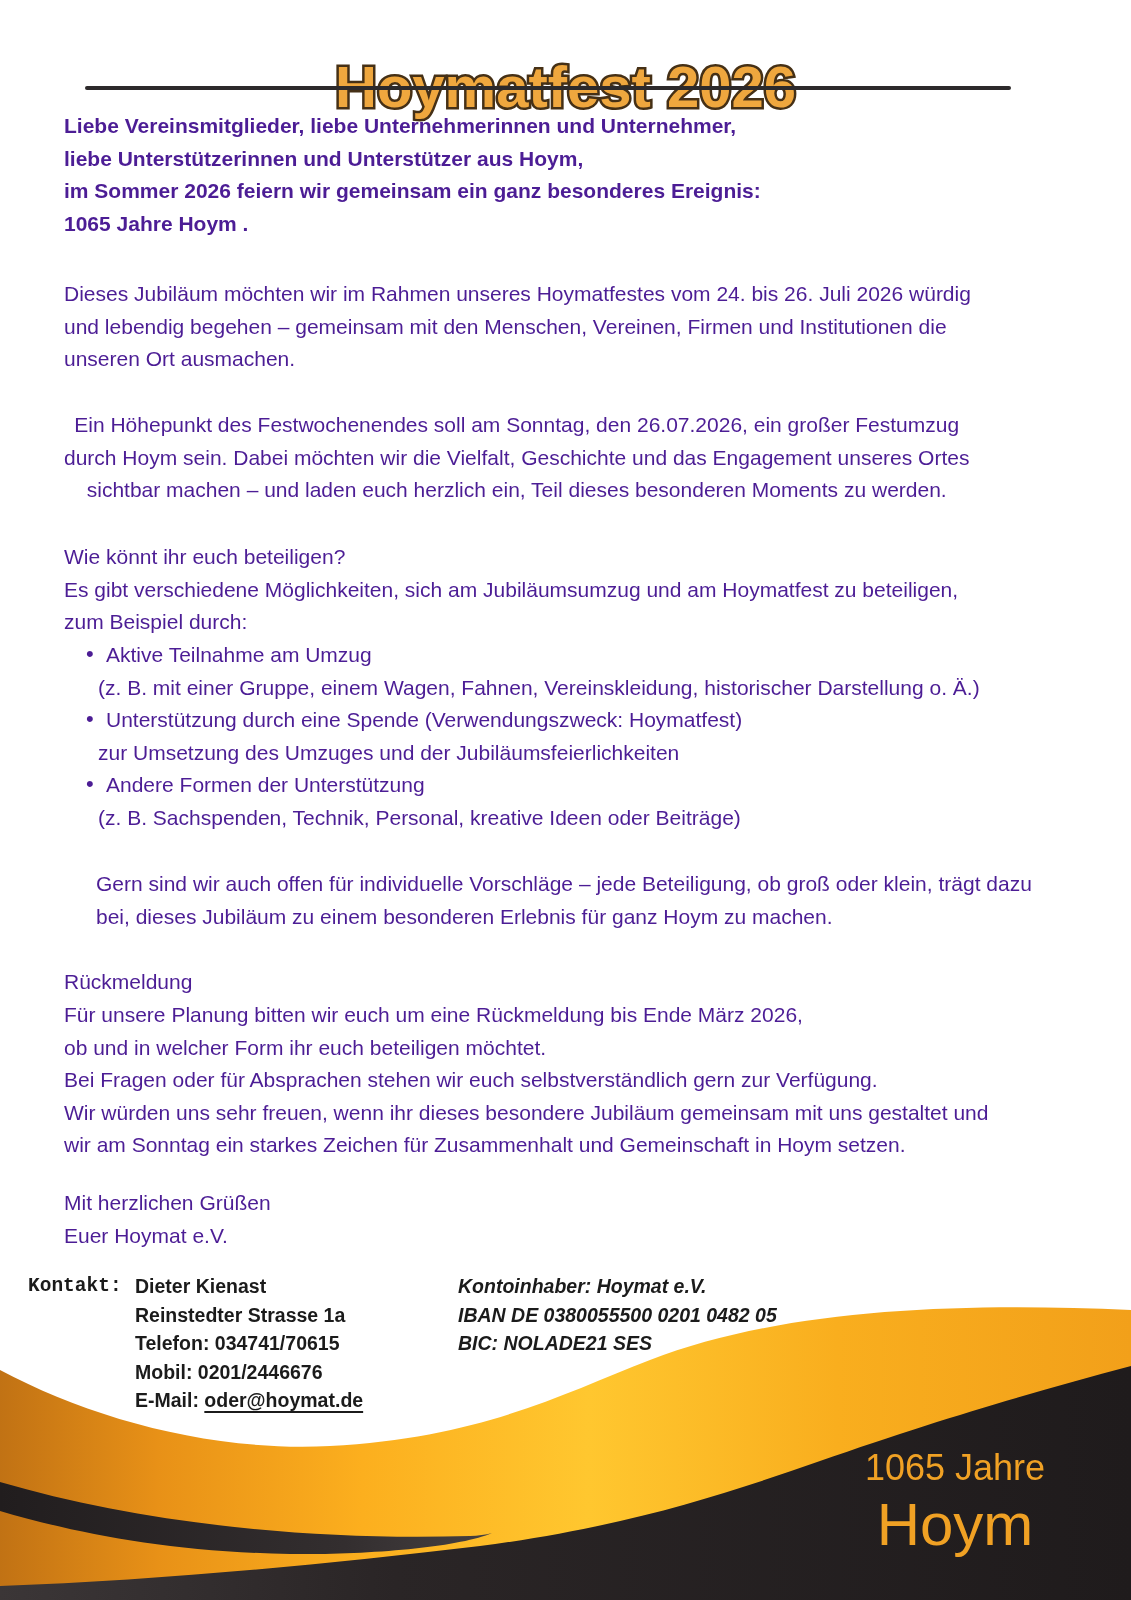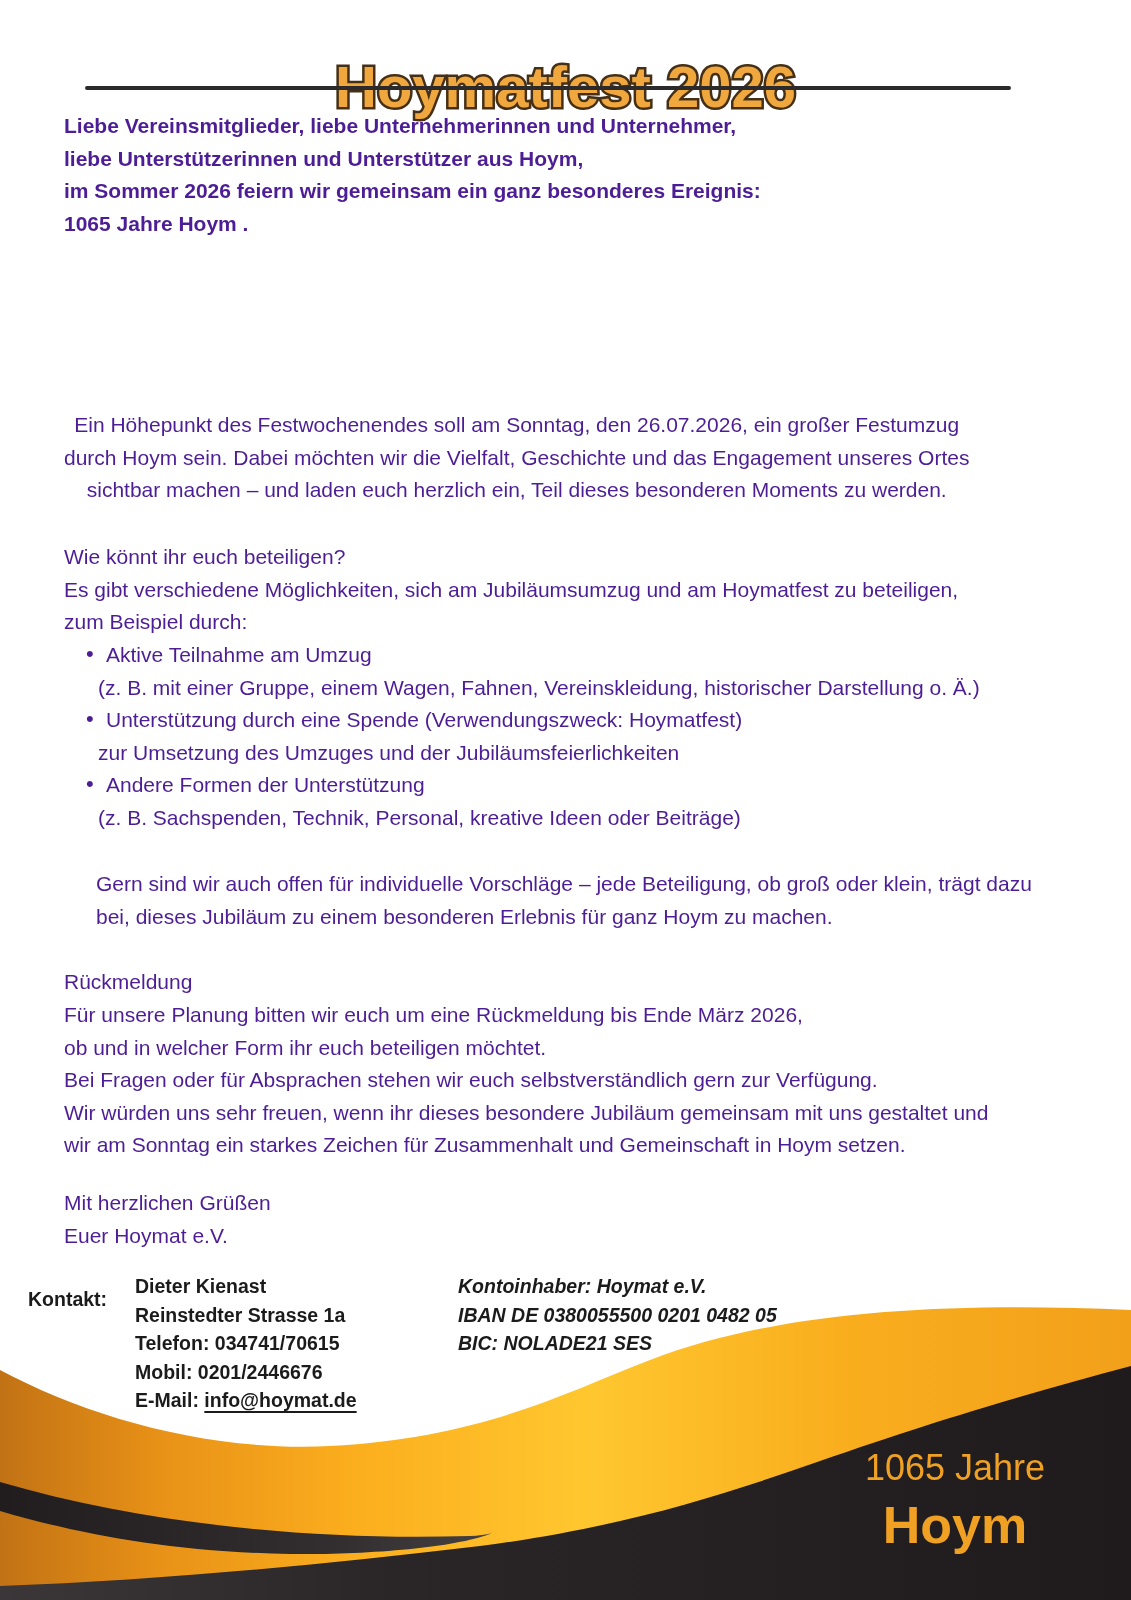--- a/index.html
+++ b/index.html
@@ -46,43 +46,44 @@
   .p-vor{top:868px;left:64px;margin-left:32px;}
   .rk-head{top:966px;left:64px;font-weight:normal;}
   .rk-lines{top:999px;left:64px;}
   .closing{top:1187px;left:64px;}
   .contact{
     top:1272px;left:0;width:1131px;
     font-size:19.5px;line-height:28.5px;
     font-weight:bold;white-space:nowrap;
     z-index:3;
   }
-  .contact .c-label{position:absolute;left:28px;top:13px;}
+  .contact .c-label{position:absolute;left:28px;top:0;font-family:Liberation Mono, monospace;}
   .contact .c-person{position:absolute;left:135px;top:0;}
   .contact .c-bank{position:absolute;left:458px;top:0;font-style:italic;}
   .email-link{text-decoration:underline;text-decoration-thickness:2px;text-underline-offset:4px;}
   .footer-svg{left:0;bottom:0;width:1131px;height:340px;z-index:1;}
   .footer-text{
     left:790px;top:1440px;width:330px;
     text-align:center;z-index:2;
     color:#F0A124;
   }
   .ft-1{font-size:36px;line-height:56px;font-weight:normal;}
-  .ft-2{font-size:52px;line-height:58px;font-weight:bold;}
+  .ft-2{font-size:60px;line-height:58px;font-weight:normal;}
 </style>
 </head>
 <body>
 
 <div class="page">
 
   <h1 class="abs title">Hoymatfest 2026</h1>
   <div class="abs title-rule"></div>
 
   <div class="abs tx bold intro">Liebe Vereinsmitglieder, liebe Unternehmerinnen und Unternehmer,<br>liebe Unterstützerinnen und Unterstützer aus Hoym,<br>im Sommer 2026 feiern wir gemeinsam ein ganz besonderes Ereignis:<br>1065 Jahre Hoym .</div>
 
+  <div class="abs tx p-jub">Dieses Jubiläum möchten wir im Rahmen unseres Hoymatfestes vom 24. bis 26. Juli 2026 würdig<br>und lebendig begehen – gemeinsam mit den Menschen, Vereinen, Firmen und Institutionen die<br>unseren Ort ausmachen.</div>
 
   <div class="abs tx p-hoe">Ein Höhepunkt des Festwochenendes soll am Sonntag, den 26.07.2026, ein großer Festumzug<br>durch Hoym sein. Dabei möchten wir die Vielfalt, Geschichte und das Engagement unseres Ortes<br>sichtbar machen – und laden euch herzlich ein, Teil dieses besonderen Moments zu werden.</div>
 
   <div class="abs tx p-bet">Wie könnt ihr euch beteiligen?<br>Es gibt verschiedene Möglichkeiten, sich am Jubiläumsumzug und am Hoymatfest zu beteiligen,<br>zum Beispiel durch:</div>
 
   <div class="abs tx bullets">
     <div class="b-line b-main">
       <span class="dot">•</span>
       <span>Aktive Teilnahme am Umzug</span>
     </div>
@@ -106,21 +107,21 @@
 
   <div class="abs tx closing">Mit herzlichen Grüßen<br>Euer Hoymat e.V.</div>
 
   <div class="abs contact">
     <div class="c-label">Kontakt:</div>
     <div class="c-person">
       <div>Dieter Kienast</div>
       <div>Reinstedter Strasse 1a</div>
       <div>Telefon: 034741/70615</div>
       <div>Mobil: 0201/2446676</div>
-      <div><span>E-Mail: </span><span class="email-link">info@hoymat.de</span></div>
+      <div><span>E-Mail: </span><span class="email-link">oder@hoymat.de</span></div>
     </div>
     <div class="c-bank">
       <div>Kontoinhaber: Hoymat e.V.</div>
       <div>IBAN DE 0380055500 0201 0482 05</div>
       <div>BIC: NOLADE21 SES</div>
     </div>
   </div>
 
   <svg class="abs footer-svg" viewBox="0 0 1131 340" preserveAspectRatio="none">
     <defs>

